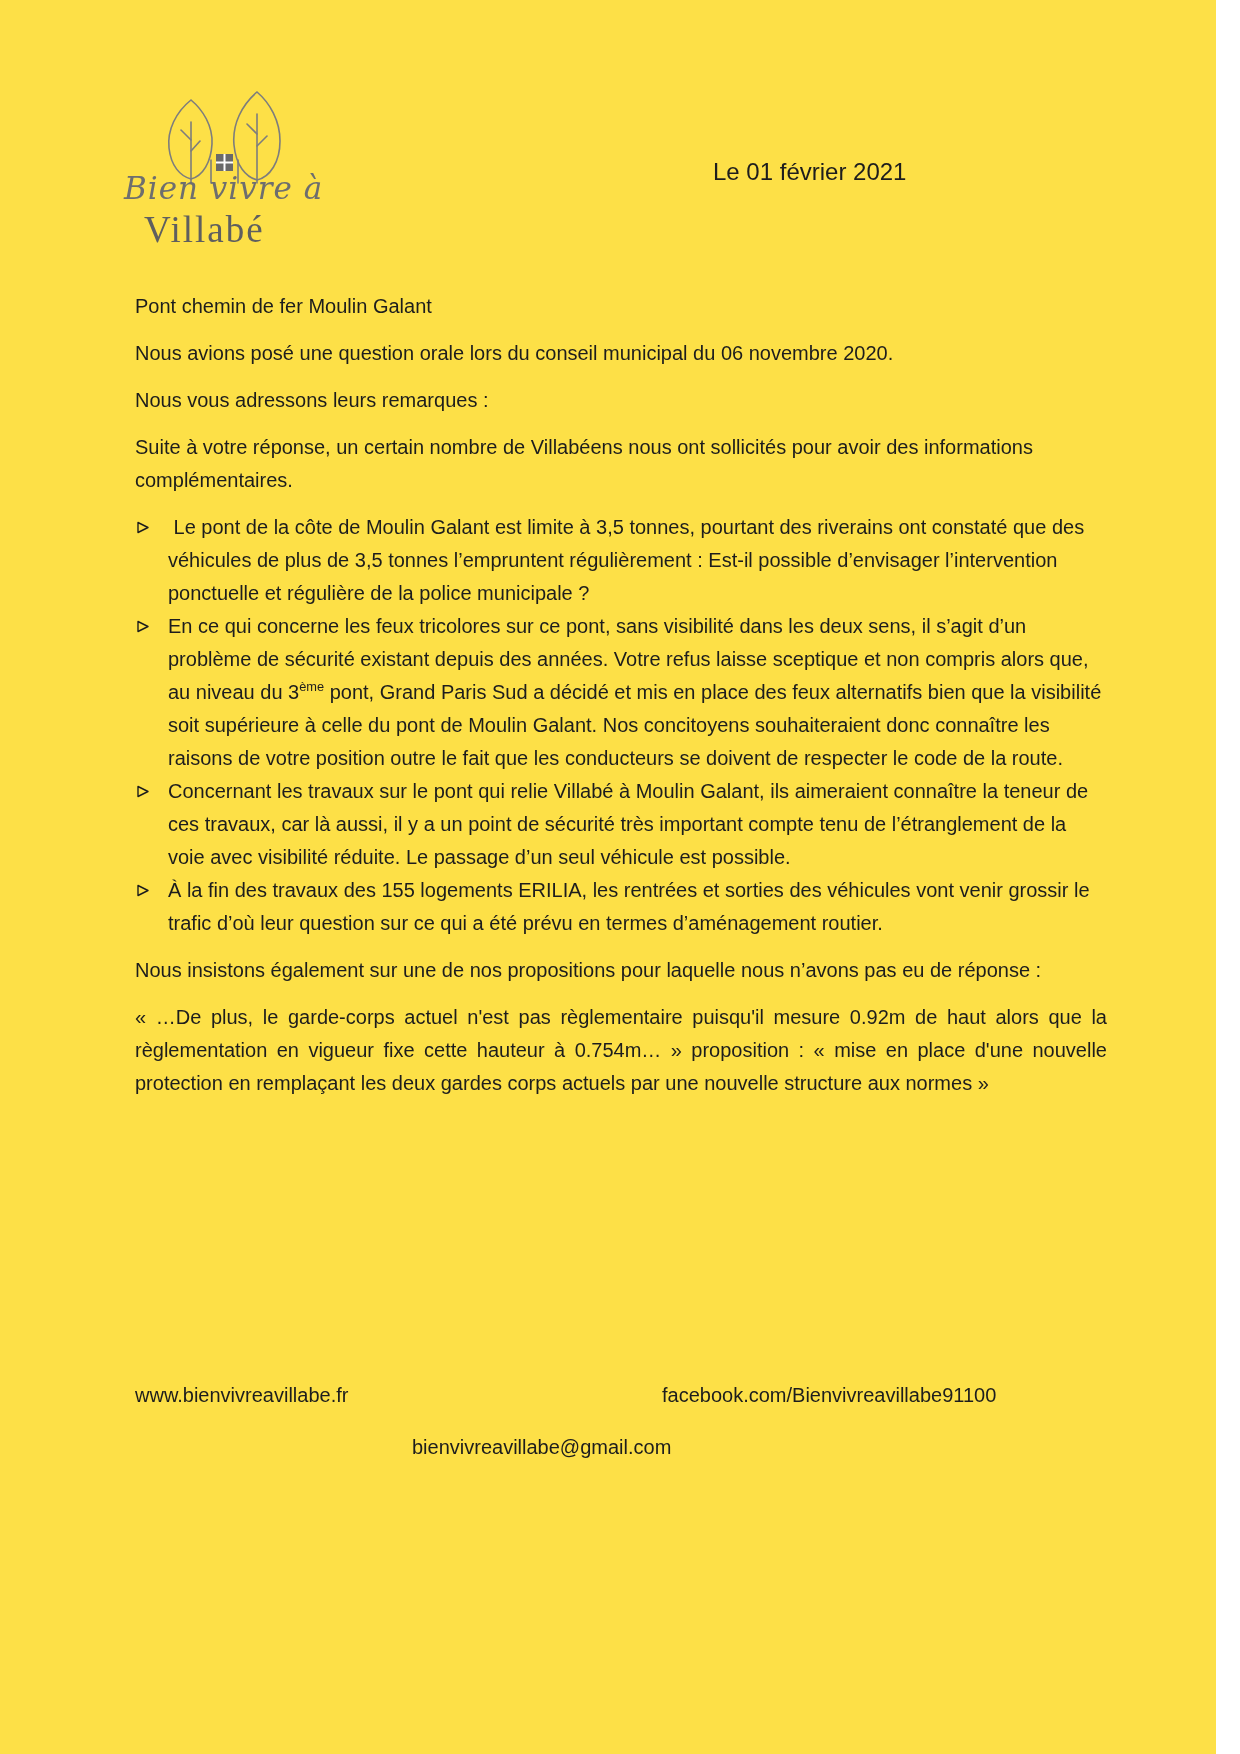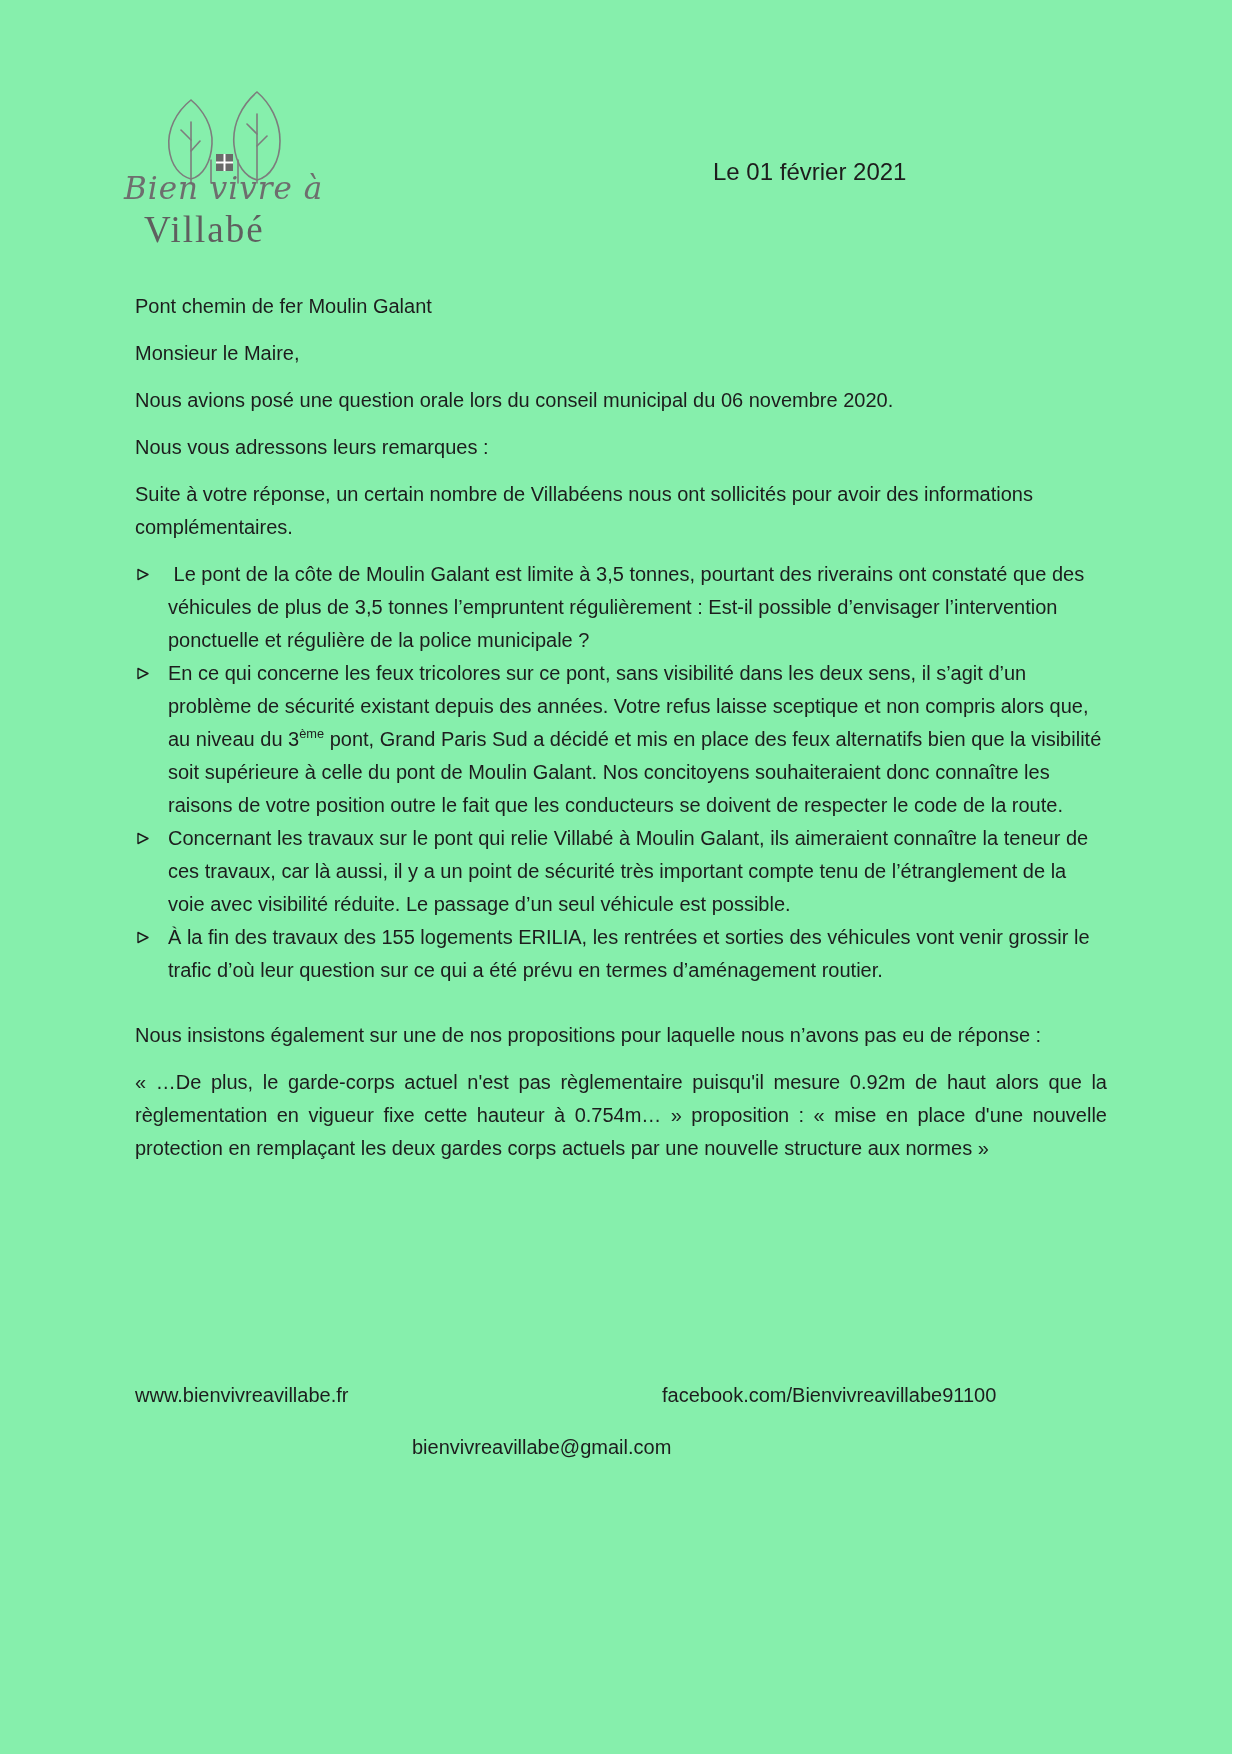--- a/index.html
+++ b/index.html
@@ -1,24 +1,23 @@
 <!DOCTYPE html>
 <html><head>
 <meta charset="utf-8">
 <style>
   html, body { margin: 0; padding: 0; background: #ffffff; }
   .page {
     position: relative;
     width: 1216px;
     height: 1754px;
-    background: #86efac;
+    background: #fde047;
     font-family: "Liberation Sans", "DejaVu Sans", sans-serif;
     color: #1d1d1d;
     overflow: hidden;
-    padding-left: 16px;
   }
 
   
   .logo { position: absolute; left: 126px; top: 88px; width: 200px; }
   .logo-trees { display: block; margin-left: 28px; }
   .logo-script {
     font-family: "DejaVu Serif", serif;
     font-style: italic;
     font-size: 31px;
     color: #6e6e6e;
@@ -41,21 +40,21 @@
     position: absolute;
     left: 135px;
     top: 290px;
     width: 972px;
     font-size: 20px;
     line-height: 33px;
   }
   .content p { margin: 0 0 14px 0; white-space: pre-wrap; }
   .content p.quote { white-space: normal; text-align: justify; }
 
-  ul.remarks { list-style: none; margin: 0 0 32px 0; padding: 0; }
+  ul.remarks { list-style: none; margin: 0 0 14px 0; padding: 0; }
   ul.remarks li { display: flex; align-items: flex-start; margin: 0; }
   .bullet {
     flex: 0 0 33px;
     box-sizing: border-box;
     padding-left: 2px;
     margin-top: 10px;
   }
   .bullet svg { display: block; }
   li .li-text { flex: 1; white-space: pre-wrap; }
   sup.ord { font-size: 0.64em; vertical-align: super; line-height: 0; }
@@ -93,21 +92,20 @@
       <line x1="62" y1="74.5" x2="79" y2="74.5" stroke="#ffffff" stroke-width="2"></line>
     </svg>
     <div class="logo-script">Bien vivre à</div>
     <div class="logo-name">Villabé</div>
   </div>
 
   <div class="date">Le 01 février 2021</div>
 
   <div class="content">
     <p>Pont chemin de fer Moulin Galant</p>
-    <p>Monsieur le Maire,</p>
     <p>Nous avions posé une question orale lors du conseil municipal du 06 novembre 2020.</p>
     <p>Nous vous adressons leurs remarques :</p>
     <p>Suite à votre réponse, un certain nombre de Villabéens nous ont sollicités pour avoir des informations  complémentaires.</p>
 
     <ul class="remarks">
       <li>
         <span class="bullet">
           <svg width="12" height="13" viewBox="0 0 12 13">
               <path d="M1 1.5 L11 6.5 L1 11.5 Z" fill="none" stroke="#1d1d1d" stroke-width="1.4" stroke-linejoin="round"></path>
             </svg>

